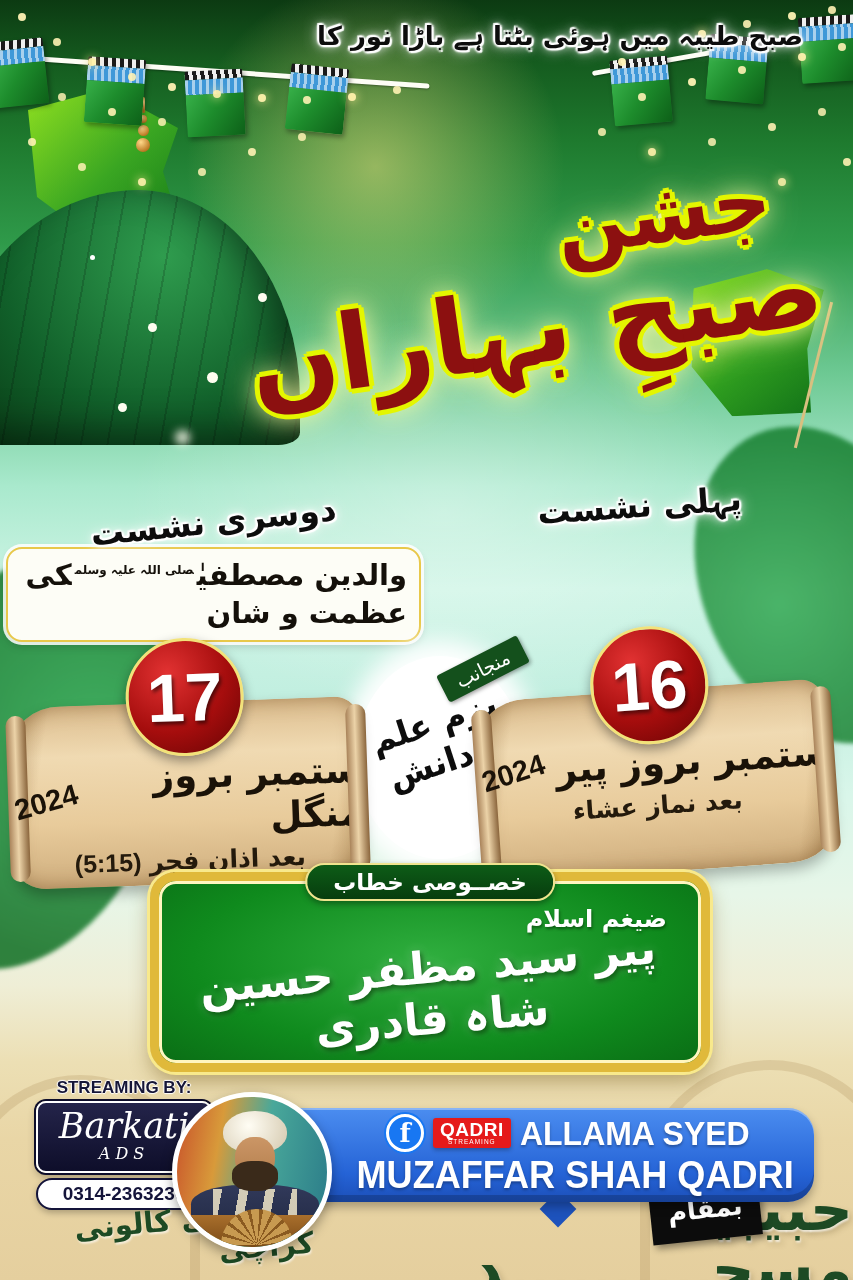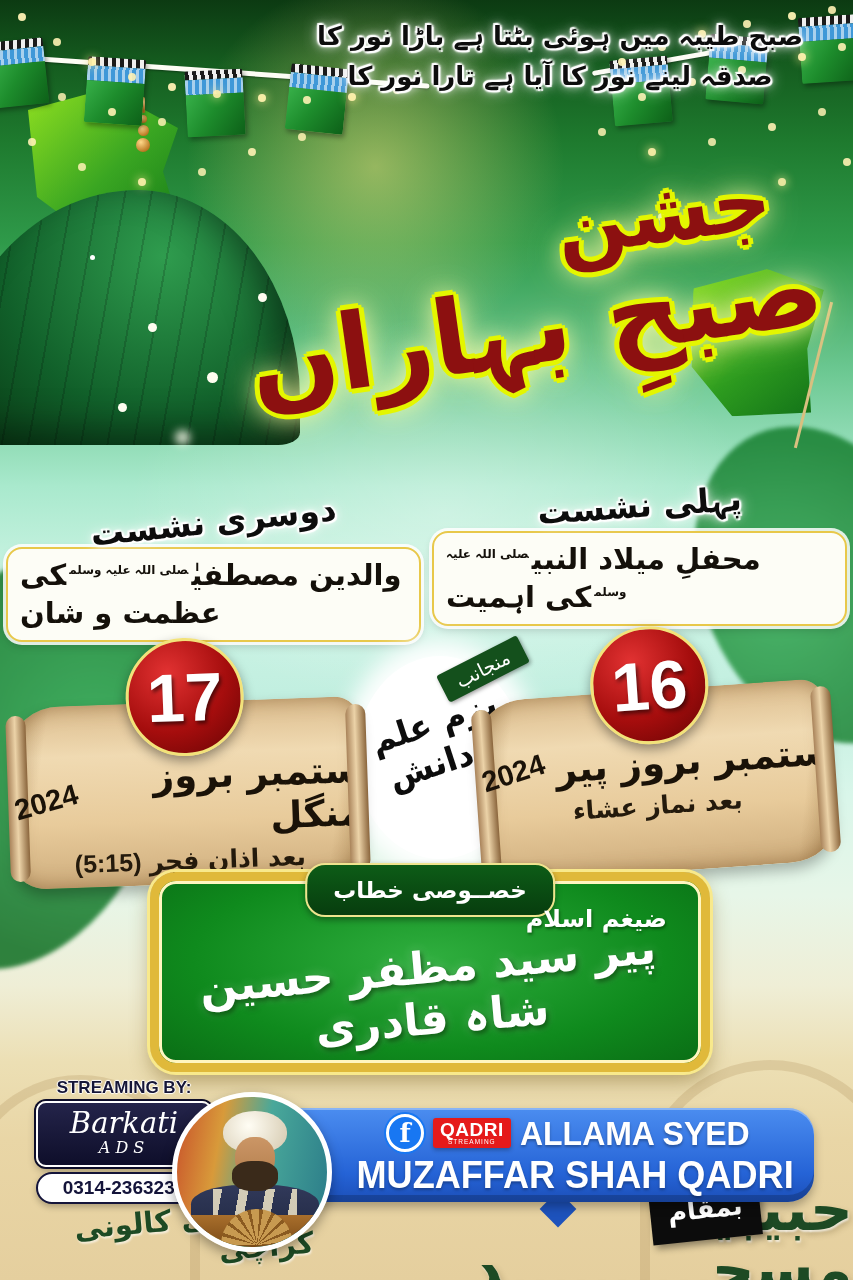--- a/index.html
+++ b/index.html
@@ -120,21 +120,21 @@
   
   .session { width:415px; }
   .session-right { right:6px; top:486px; }
   .session-left  { left:6px; top:502px; }
   .session-head { text-align:center; font-size:33px; font-weight:bold; }
   .session-right .session-head { transform:rotate(-4deg); }
   .session-left  .session-head { transform:rotate(-6deg); }
   .session-box { margin-top:6px; background:#fdfdf6; border:2px solid #e8c84a; border-radius:16px;
     box-shadow:0 0 0 3px rgba(255,255,255,.85), 0 4px 10px rgba(0,0,0,.18);
     min-height:92px; display:flex; align-items:center; justify-content:center; padding:8px 12px; }
-  .session-topic { font-size:29px; font-weight:bold; color:#14100a; text-align:left; line-height:1.3; }
+  .session-topic { font-size:29px; font-weight:bold; color:#14100a; text-align:right; line-height:1.3; }
   .durood { font-size:12px; vertical-align:super; margin:0 3px; }
 
   
   .scroll { width:348px; height:182px; border-radius:14% 7% 13% 9% / 22% 14% 20% 12%;
     background:
       linear-gradient(100deg, rgba(120,80,30,.35) 0%, rgba(120,80,30,0) 10% 90%, rgba(120,80,30,.35) 100%),
       linear-gradient(180deg,#dcbd8e 0%,#f0dab2 28%,#e8cb9b 65%,#cfae7e 100%);
     box-shadow:inset 0 0 20px rgba(110,70,25,.5), 0 7px 14px rgba(0,0,0,.28); }
   .scroll::before, .scroll::after { content:""; position:absolute; width:20px; top:8px; bottom:8px; border-radius:10px;
     background:linear-gradient(90deg,#a9835a,#ecd3a8 45%,#8a653c); }
@@ -164,35 +164,35 @@
     font-size:33px; font-weight:bold; color:#0d0d0d; text-align:center; line-height:1.2;
     text-shadow:-1px 0 2px #fff, 1px 0 2px #fff, 0 -1px 2px #fff, 0 1px 2px #fff; }
 
   
   .panel { left:150px; top:872px; width:560px; height:200px; border-radius:26px;
     background:radial-gradient(ellipse at 50% 42%, #2fae3e 0%, #0f8a1d 62%, #0a6d15 100%);
     border:9px solid #e0b93a;
     box-shadow:inset 0 0 0 3px #fff6c0, 0 0 0 3px #f8e98c, 0 9px 20px rgba(110,85,20,.45); }
   .panel-ribbon { position:absolute; top:-18px; left:50%; transform:translateX(-50%);
     background:linear-gradient(#0d5c17,#073d0e); border:2px solid #efe48e; border-radius:20px;
-    padding:12px 26px; color:#fff; font-size:23px; font-weight:bold; white-space:nowrap;
+    padding:4px 26px; color:#fff; font-size:23px; font-weight:bold; white-space:nowrap;
     box-shadow:0 3px 6px rgba(0,0,0,.35); }
   .panel-honorific { position:absolute; top:24px; right:34px; color:#fff; font-size:24px; font-weight:bold;
     text-shadow:1px 2px 3px rgba(0,50,0,.6); }
   .panel-speaker { position:absolute; left:10px; right:10px; top:62px; text-align:center; transform:rotate(-5deg);
     color:#fff; font-size:44px; font-weight:bold; line-height:1.15;
     text-shadow:2px 3px 5px rgba(0,55,0,.65), 0 0 12px rgba(255,255,255,.25); }
 
   
   .designer { left:36px; top:1078px; width:176px; text-align:center; font-family:"Liberation Sans", sans-serif; }
   .designer-label { font-size:17px; font-weight:bold; color:#161637;
     text-shadow:-1px 0 1px #fff, 1px 0 1px #fff, 0 -1px 1px #fff, 0 1px 1px #fff; }
   .designer-card { margin-top:3px; background:linear-gradient(#24244a,#0e0e2a); border:2px solid #fff;
     border-radius:10px; padding:6px 4px 8px; box-shadow:0 0 0 2px #0e0e2a, 0 4px 8px rgba(0,0,0,.3); }
-  .designer-brand { font-family:"DejaVu Serif", serif; font-style:italic; font-size:29px; color:#fff; line-height:1; }
+  .designer-brand { font-family:"DejaVu Serif", serif; font-style:italic; font-size:35px; color:#fff; line-height:1; }
   .designer-sub { font-family:"DejaVu Serif", serif; font-style:italic; font-size:16px; color:#fff; letter-spacing:5px; }
   .designer-phone { margin-top:5px; background:#fff; border:2px solid #14143a; border-radius:16px;
     font-size:19px; font-weight:bold; color:#14143a; padding:3px 6px; box-shadow:0 3px 6px rgba(0,0,0,.25); }
 
   
   .photo { left:172px; top:1092px; width:160px; height:160px; border-radius:50%; border:5px solid #fff;
     overflow:hidden; z-index:6; box-shadow:0 5px 12px rgba(0,0,0,.35);
     background:linear-gradient(100deg,#c8502a 0%,#d89a3a 28%,#49a89a 55%,#2a7a88 100%); }
   .ph-turban { position:absolute; left:46px; top:14px; width:64px; height:42px; border-radius:50% 50% 45% 45%;
     background:radial-gradient(circle at 40% 35%, #fffdf4, #d8cdb4 90%); }
@@ -301,35 +301,29 @@
   <div class="flag" style="left:800px; top:16px; transform:rotate(-4deg);">
       <div class="f-check"></div>
       <div class="f-blue"></div>
       <div class="f-body"></div>
     </div>
   <div class="layer lights-a"></div>
   <div class="layer lights-glow"></div>
 
   <div class="layer couplet urdu outline-white">
     <span class="l1">صبح طیبہ میں ہوئی بٹتا ہے باڑا نور کا</span>
-    <span class="l2">صدقہ لینے نور کا آیا ہے تارا نور کا</span>
   </div>
 
   <div class="layer main-title">
     <div class="title-word title-l1 urdu">جشن</div>
     <div class="title-word title-l2 urdu">صبحِ بہاراں</div>
   </div>
 
   <div class="layer session session-right">
     <div class="session-head urdu outline-white">پہلی نشست</div>
-    <div class="session-box">
-      <div class="session-topic urdu">
-        <span>محفلِ میلاد النبی</span><span class="durood">صلی اللہ علیہ وسلم</span><span>کی اہمیت</span>
-      </div>
-    </div>
   </div>
   <div class="layer session session-left">
     <div class="session-head urdu outline-white">دوسری نشست</div>
     <div class="session-box">
       <div class="session-topic urdu">
         <span>والدین مصطفیٰ</span><span class="durood">صلی اللہ علیہ وسلم</span><span>کی عظمت و شان</span>
       </div>
     </div>
   </div>
 

